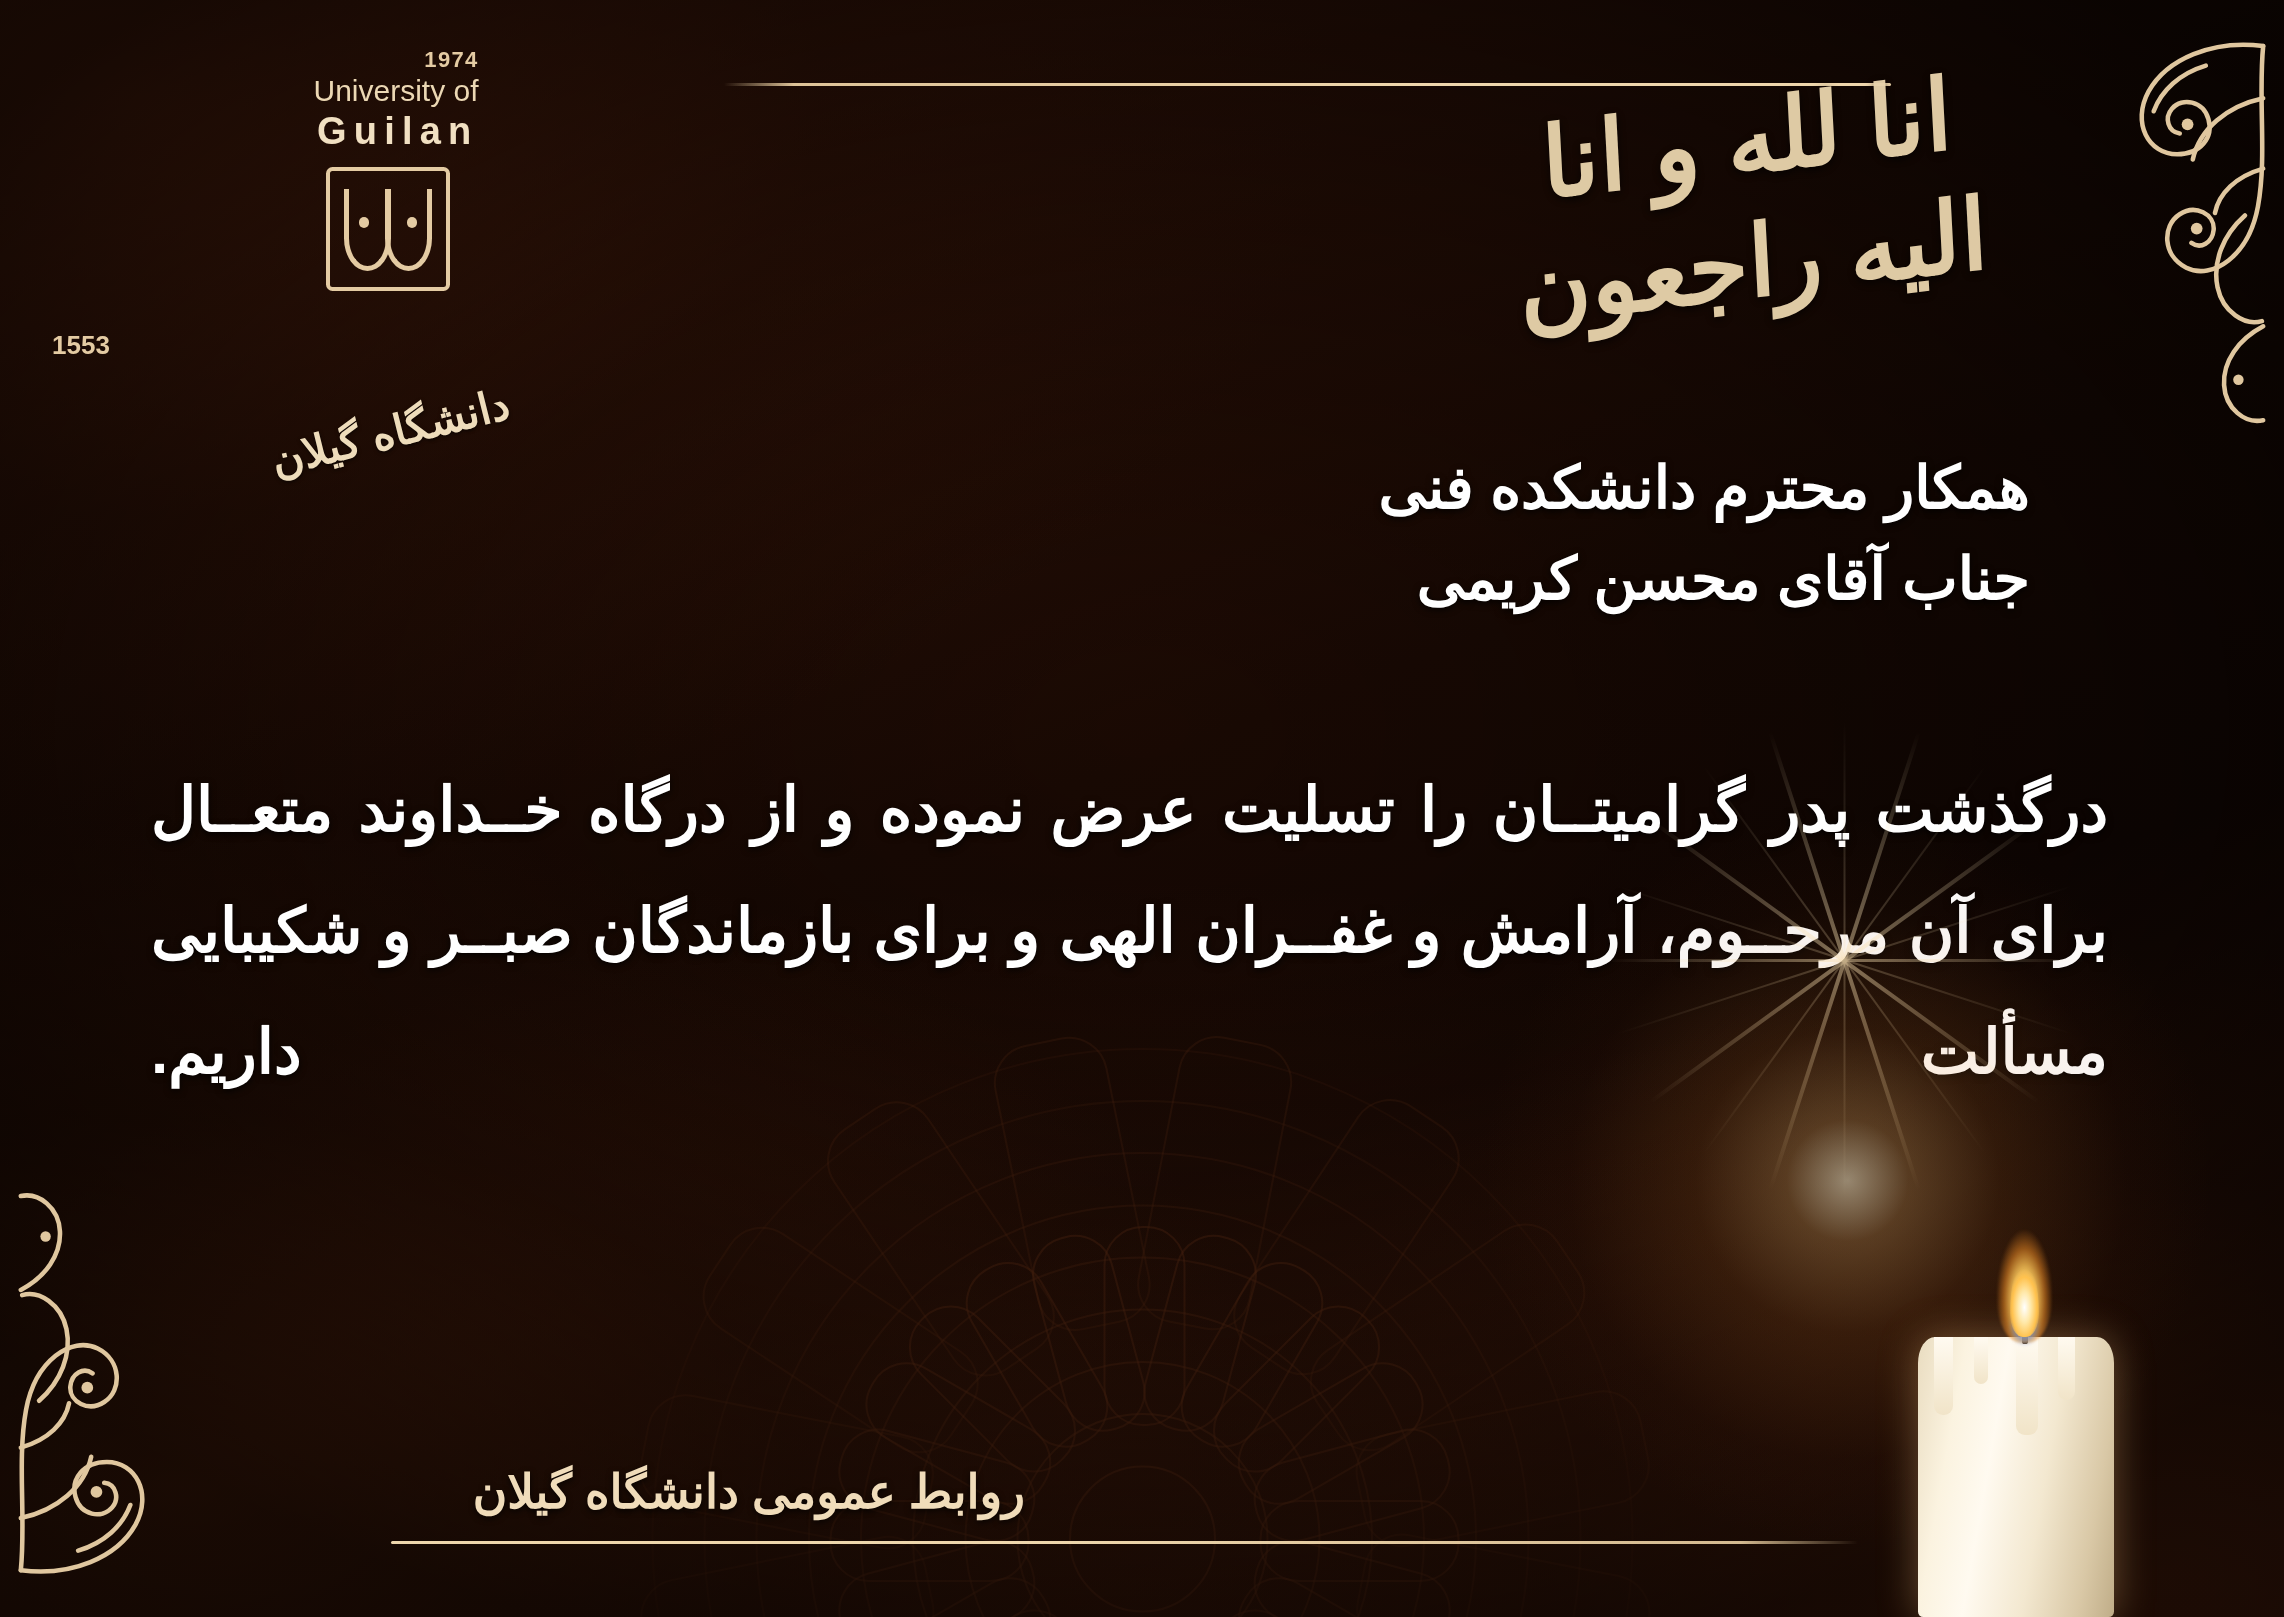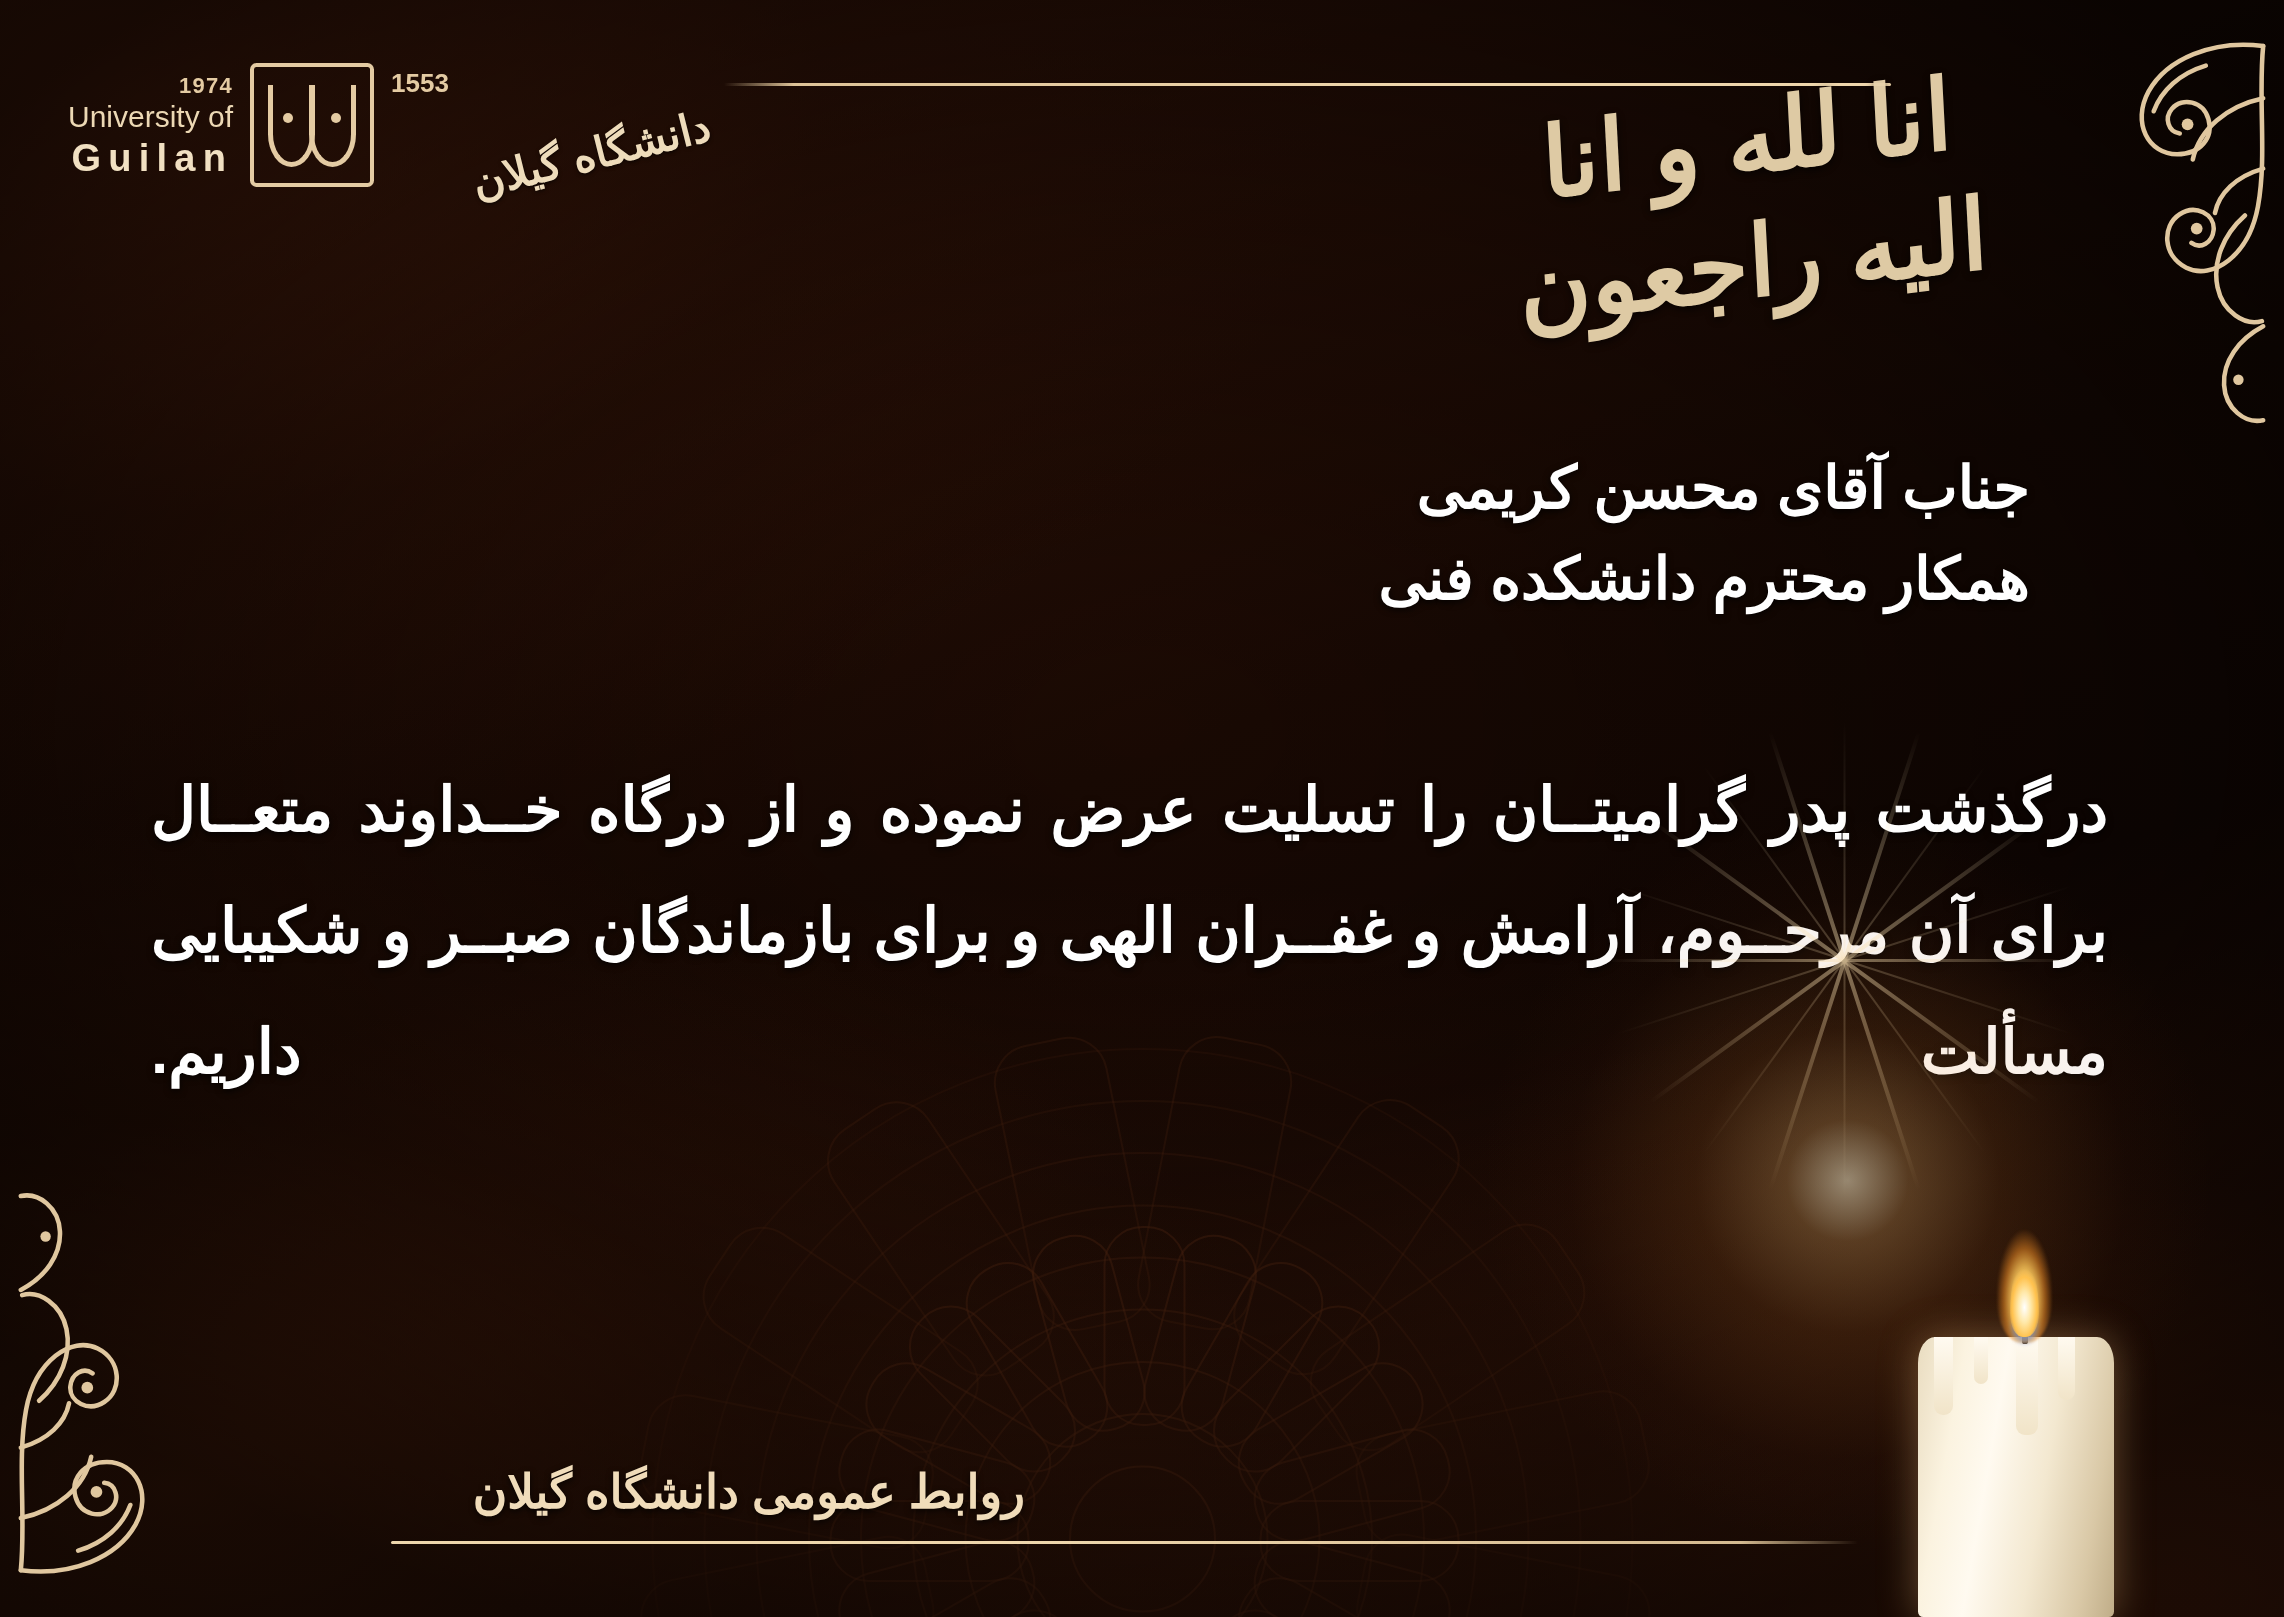--- a/index.html
+++ b/index.html
@@ -85,20 +85,21 @@
   .logo {
     position: absolute;
     top: 46px;
     left: 52px;
     width: 672px;
     height: 157px;
     direction: ltr;
     display: flex;
     align-items: center;
     gap: 17px;
+    flex-direction: column;
   }
   .logo-en {
     color: #e9d3ad;
     text-align: right;
     line-height: 1;
     padding-top: 2.6px;
   }
   .logo-en .year {
     font-size: 22px;
     letter-spacing: 1.3px;
@@ -415,22 +416,22 @@
       <path d="M12 230 C 50 210, 74 176, 72 140 C 70 104, 40 80, 12 86"></path>
       <path d="M100 630 C 140 618, 168 592, 180 560"></path>
       <path d="M12 472 C 54 460, 80 434, 86 404"></path>
       <circle cx="128" cy="540" r="9" fill="#e0c79f" stroke="none"></circle>
       <circle cx="114" cy="380" r="9" fill="#e0c79f" stroke="none"></circle>
       <circle cx="50" cy="148" r="8" fill="#e0c79f" stroke="none"></circle>
     </svg>
   </div>
 
   <div class="salutation">
+    <div>همکار محترم دانشکده فنی</div>
     <div>جناب آقای محسن کریمی</div>
-    <div>همکار محترم دانشکده فنی</div>
   </div>
 
   <div class="body-text">درگذشت پدر گرامیتــان را تسلیت عرض نموده و از درگاه خــداوند متعــال برای آن مرحــوم، آرامش و غفــران الهی و برای بازماندگان صبــر و شکیبایی مسألت داریم.</div>
 
   <div class="signature">روابط عمومی دانشگاه گیلان</div>
 
   <div class="candle-rays" id="rays">
       <div class="ray" style="transform: rotate(0deg); opacity: 0.85; height: 3.9px;"></div>
       <div class="ray" style="transform: rotate(18deg); opacity: 0.45; height: 2px;"></div>
       <div class="ray" style="transform: rotate(36deg); opacity: 0.85; height: 3.9px;"></div>

